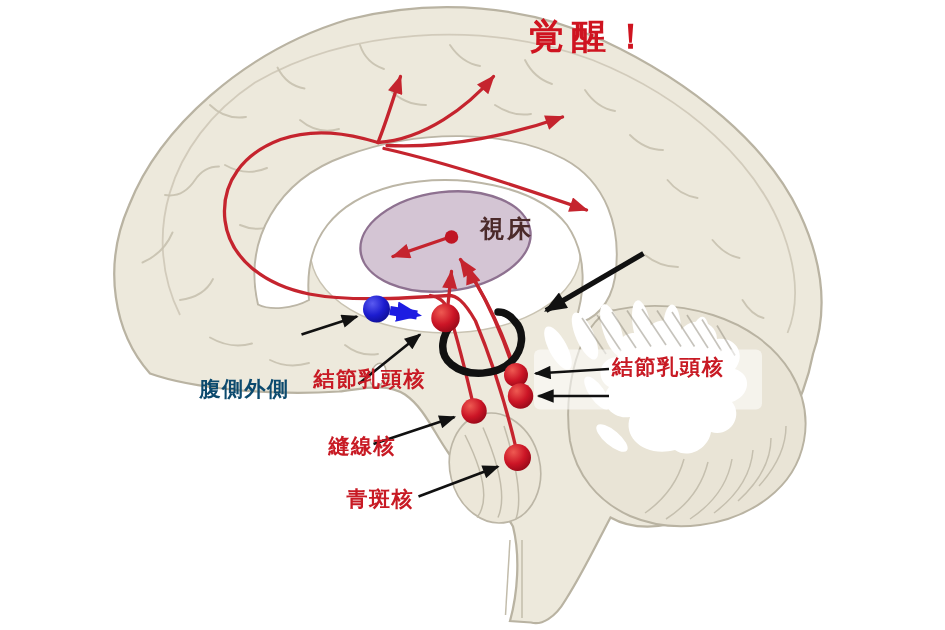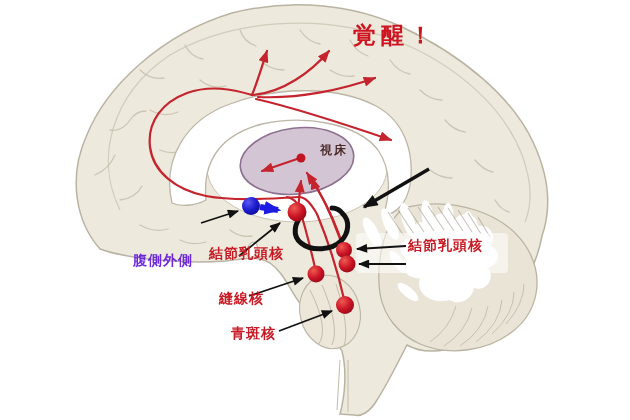--- a/index.html
+++ b/index.html
@@ -3,24 +3,24 @@
 <meta charset="utf-8">
 <style>
   html,body{margin:0;padding:0;background:#fff;}
   .stage{
     position:relative;width:630px;height:420px;background:#ffffff;
     font-family:"DejaVu Sans",sans-serif;overflow:hidden;
   }
   .stage svg{position:absolute;left:0;top:0;}
   .lbl{position:absolute;font-weight:bold;white-space:pre;line-height:1.35;}
   .lbl.red{color:#c81a24;}
-  .lbl.blue{color:#6d28d9;}
+  .lbl.blue{color:#0c4a6e;}
   .lbl.dark{color:#4b2a2a;}
   .title-lbl{font-size:23px;letter-spacing:5px;color:#cf1420;font-weight:bold;position:absolute;}
-  .thal-lbl{font-size:12px;letter-spacing:2px;}
+  .thal-lbl{font-size:16px;letter-spacing:2px;}
   .small-lbl{font-size:14px;letter-spacing:1px;}
   .sum-lbl{font-size:14px;letter-spacing:1px;line-height:18px;}
 </style>
 </head>
 <body>
 
 <div class="stage">
 
 <svg width="630" height="420" viewBox="0 0 630 420">
   <defs>
@@ -182,21 +182,21 @@
   <g fill="none" stroke="#111" stroke-width="1.8">
     <path marker-end="url(#blackArrow)" d="M 201,223 L 238,211"></path>
     <path marker-end="url(#blackArrow)" d="M 239,256 L 280,223"></path>
     <path marker-end="url(#blackArrow)" d="M 249,296 L 303,278"></path>
     <path marker-end="url(#blackArrow)" d="M 279,331 L 332,311"></path>
     <path marker-end="url(#blackArrow)" d="M 406,246 L 357,249"></path>
     <path marker-end="url(#blackArrow)" d="M 406,264 L 359,264"></path>
   </g>
 </svg>
 
-  <div class="title-lbl" style="left:353px;top:20px;">覚醒！</div>
+  <div class="title-lbl" style="left:353px;top:9px;">覚醒！</div>
 
   <div class="lbl dark thal-lbl" style="left:320px;top:142px;">視床</div>
 
 
   <div class="lbl blue small-lbl" style="left:133px;top:213px;line-height:19px;">
     <div>腹側外側</div>
   </div>
 
   <div class="lbl red small-lbl" style="left:161px;top:244px;padding-left:48px;">結節乳頭核</div>
   <div class="lbl red small-lbl" style="left:202px;top:289px;padding-left:17px;">縫線核</div>

